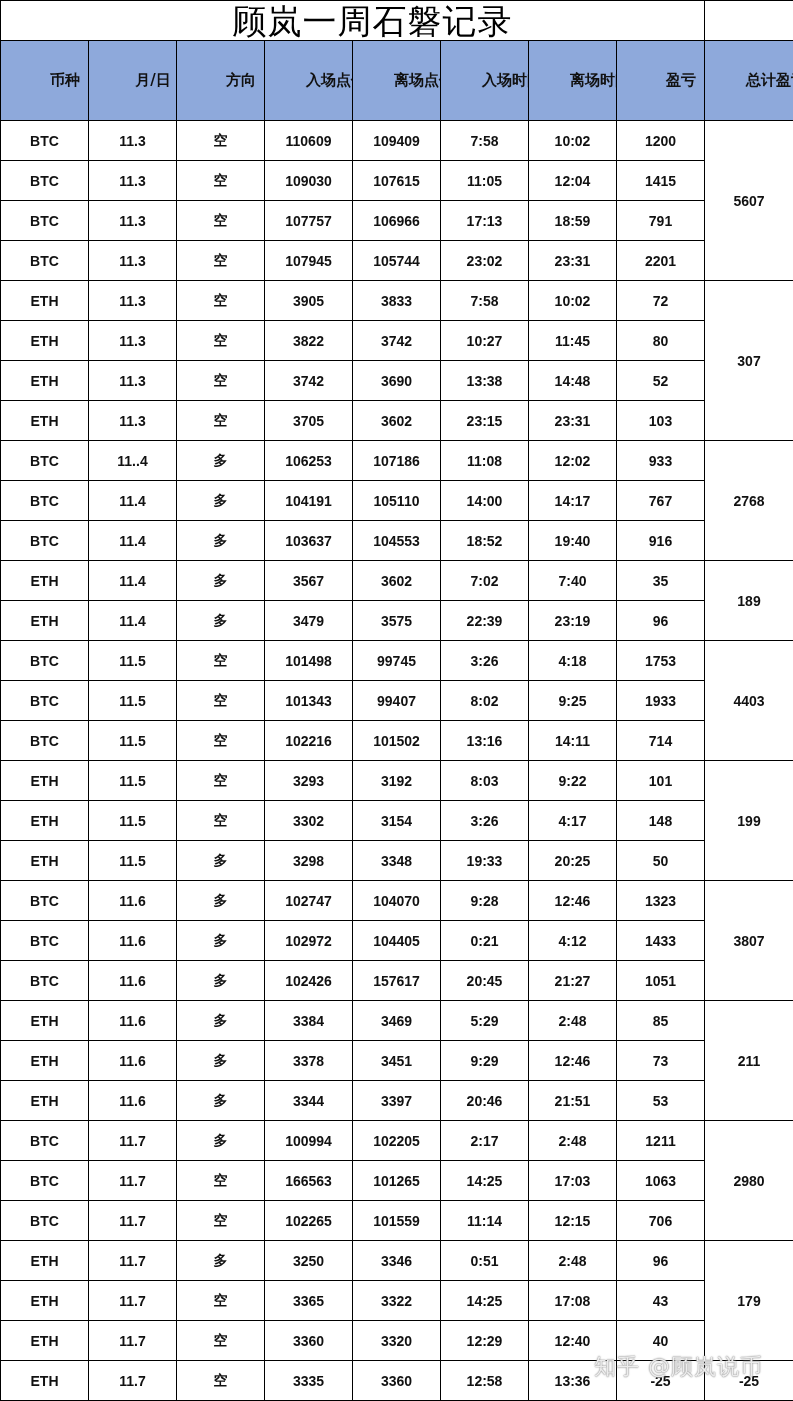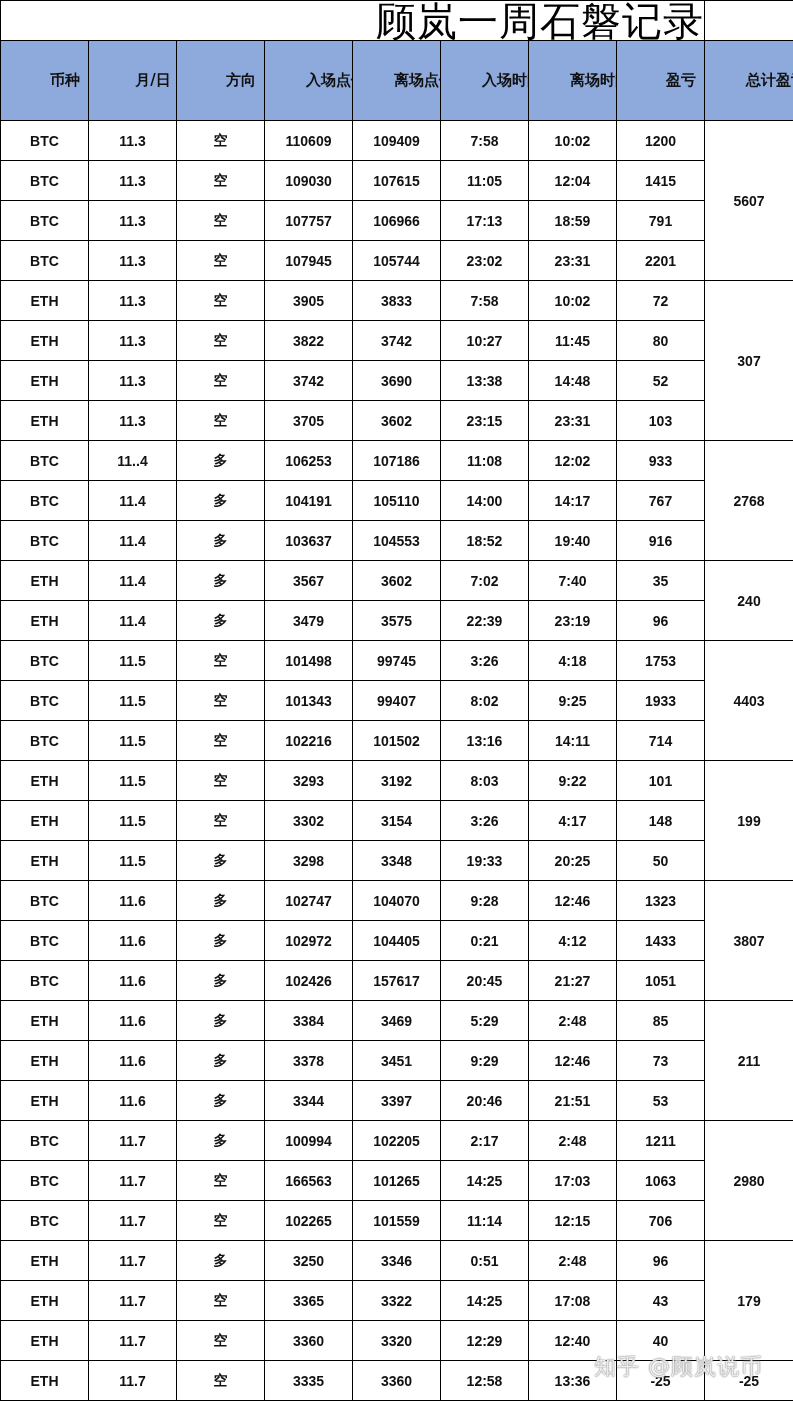--- a/index.html
+++ b/index.html
@@ -2,21 +2,21 @@
 <html><head>
 <meta charset="utf-8">
 <style>
   html, body { margin:0; padding:0; background:#ffffff; }
   body { width:793px; height:1401px; position:relative; overflow:hidden; font-family:"DejaVu Sans", "Liberation Sans", sans-serif; }
   table { border-collapse:collapse; table-layout:fixed; position:absolute; left:0; top:0; width:793px; }
   td, th { border:1px solid #000; text-align:center; vertical-align:middle; padding:0; overflow:hidden; white-space:nowrap; }
   col.c { width:88px; }
   col.last { width:89px; }
   tr.title-row td { height:39px; }
-  .title { font-family:"DejaVu Serif", "Liberation Serif", serif; font-size:40px; letter-spacing:1px; line-height:38px; color:#000; text-align:right; padding-left:40px; }
+  .title { font-family:"DejaVu Serif", "Liberation Serif", serif; font-size:34px; letter-spacing:1px; line-height:38px; color:#000; text-align:center; padding-left:40px; }
   tr.head-row th { height:79px; background:#8EA9DB; font-size:15px; font-weight:bold; color:#111;padding-left:41px; }
   th.red { color:#E0001B; }
   th.total-head { font-size:13px; }
   tr.data-row td { height:39px; font-size:14px; font-weight:bold; color:#111; font-family:"Liberation Sans", "DejaVu Sans", sans-serif; }
   td.dir { font-weight:normal; font-family:"DejaVu Sans", sans-serif; font-size:15px; }
   .watermark { position:absolute; left:594px; top:1352px; font-size:22px; color:rgba(255,255,255,0.85); text-shadow:0 0 1px #777, 0 0 2px #999; font-family:"DejaVu Sans", sans-serif; pointer-events:none; letter-spacing:1px; }
 </style>
 </head>
 <body>
 
@@ -165,21 +165,21 @@
       </tr>
       <tr class="data-row">
         <td>ETH</td>
         <td>11.4</td>
         <td class="dir">多</td>
         <td>3567</td>
         <td>3602</td>
         <td>7:02</td>
         <td>7:40</td>
         <td>35</td>
-        <td rowspan="2">240</td>
+        <td rowspan="2">189</td>
       </tr>
       <tr class="data-row">
         <td>ETH</td>
         <td>11.4</td>
         <td class="dir">多</td>
         <td>3479</td>
         <td>3575</td>
         <td>22:39</td>
         <td>23:19</td>
         <td>96</td>

